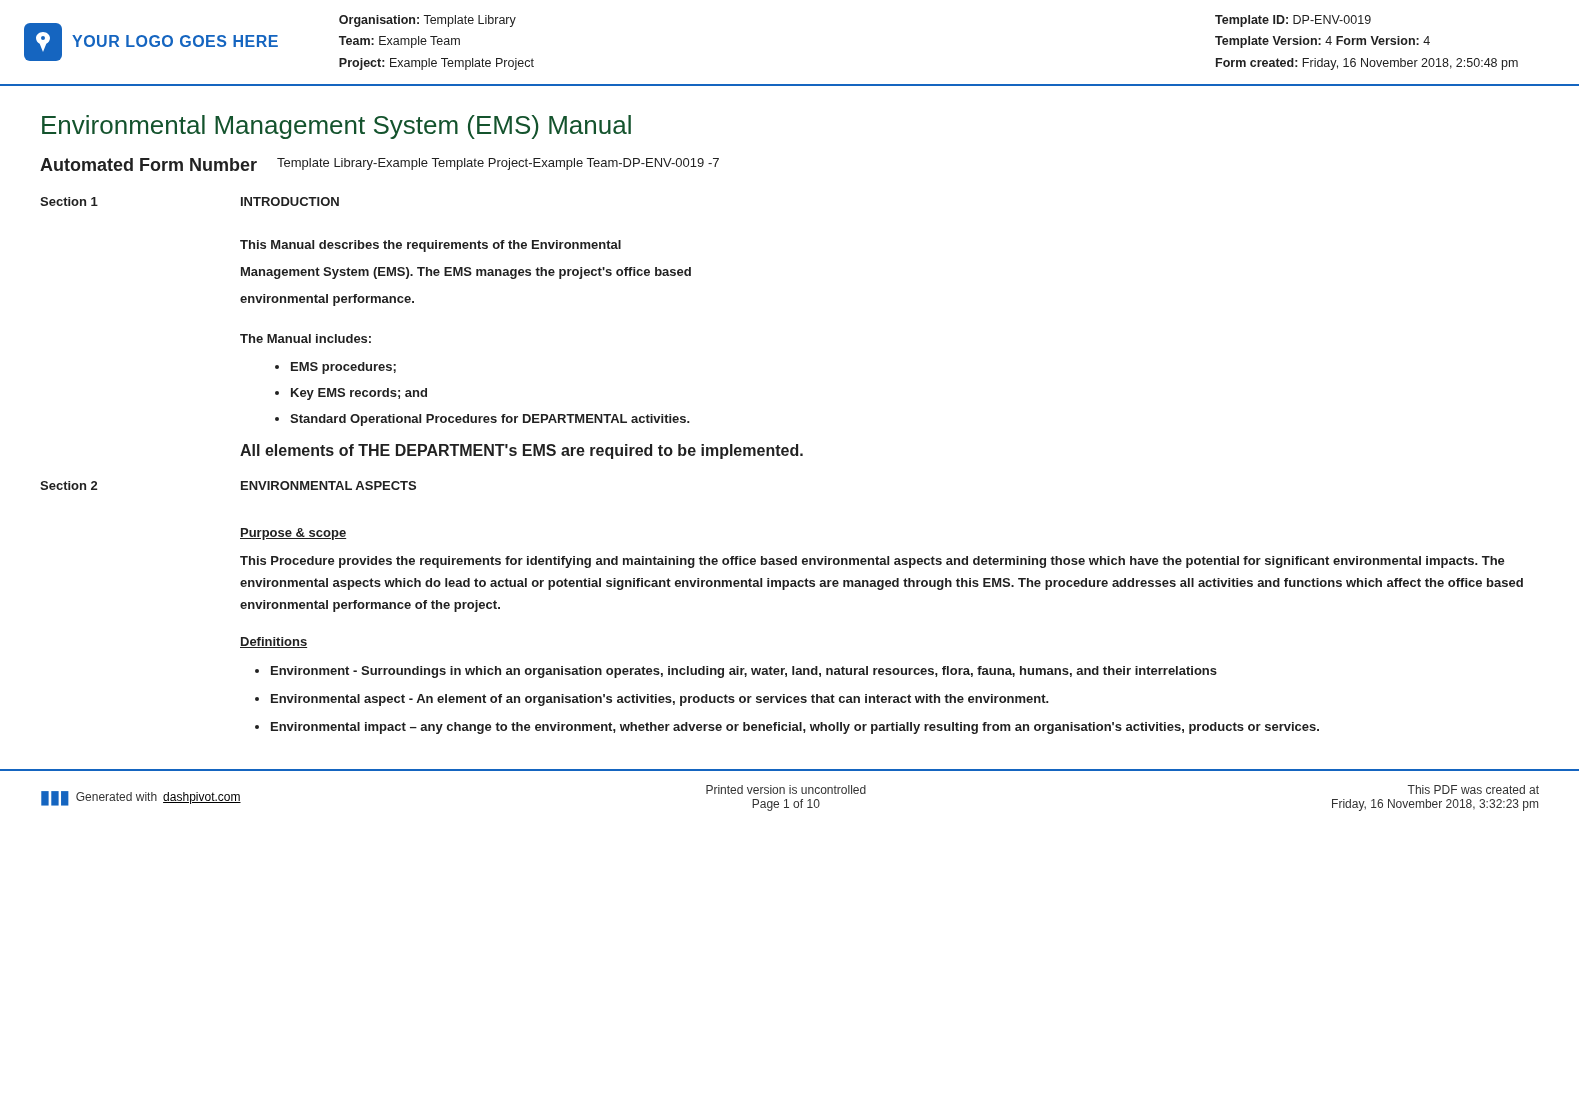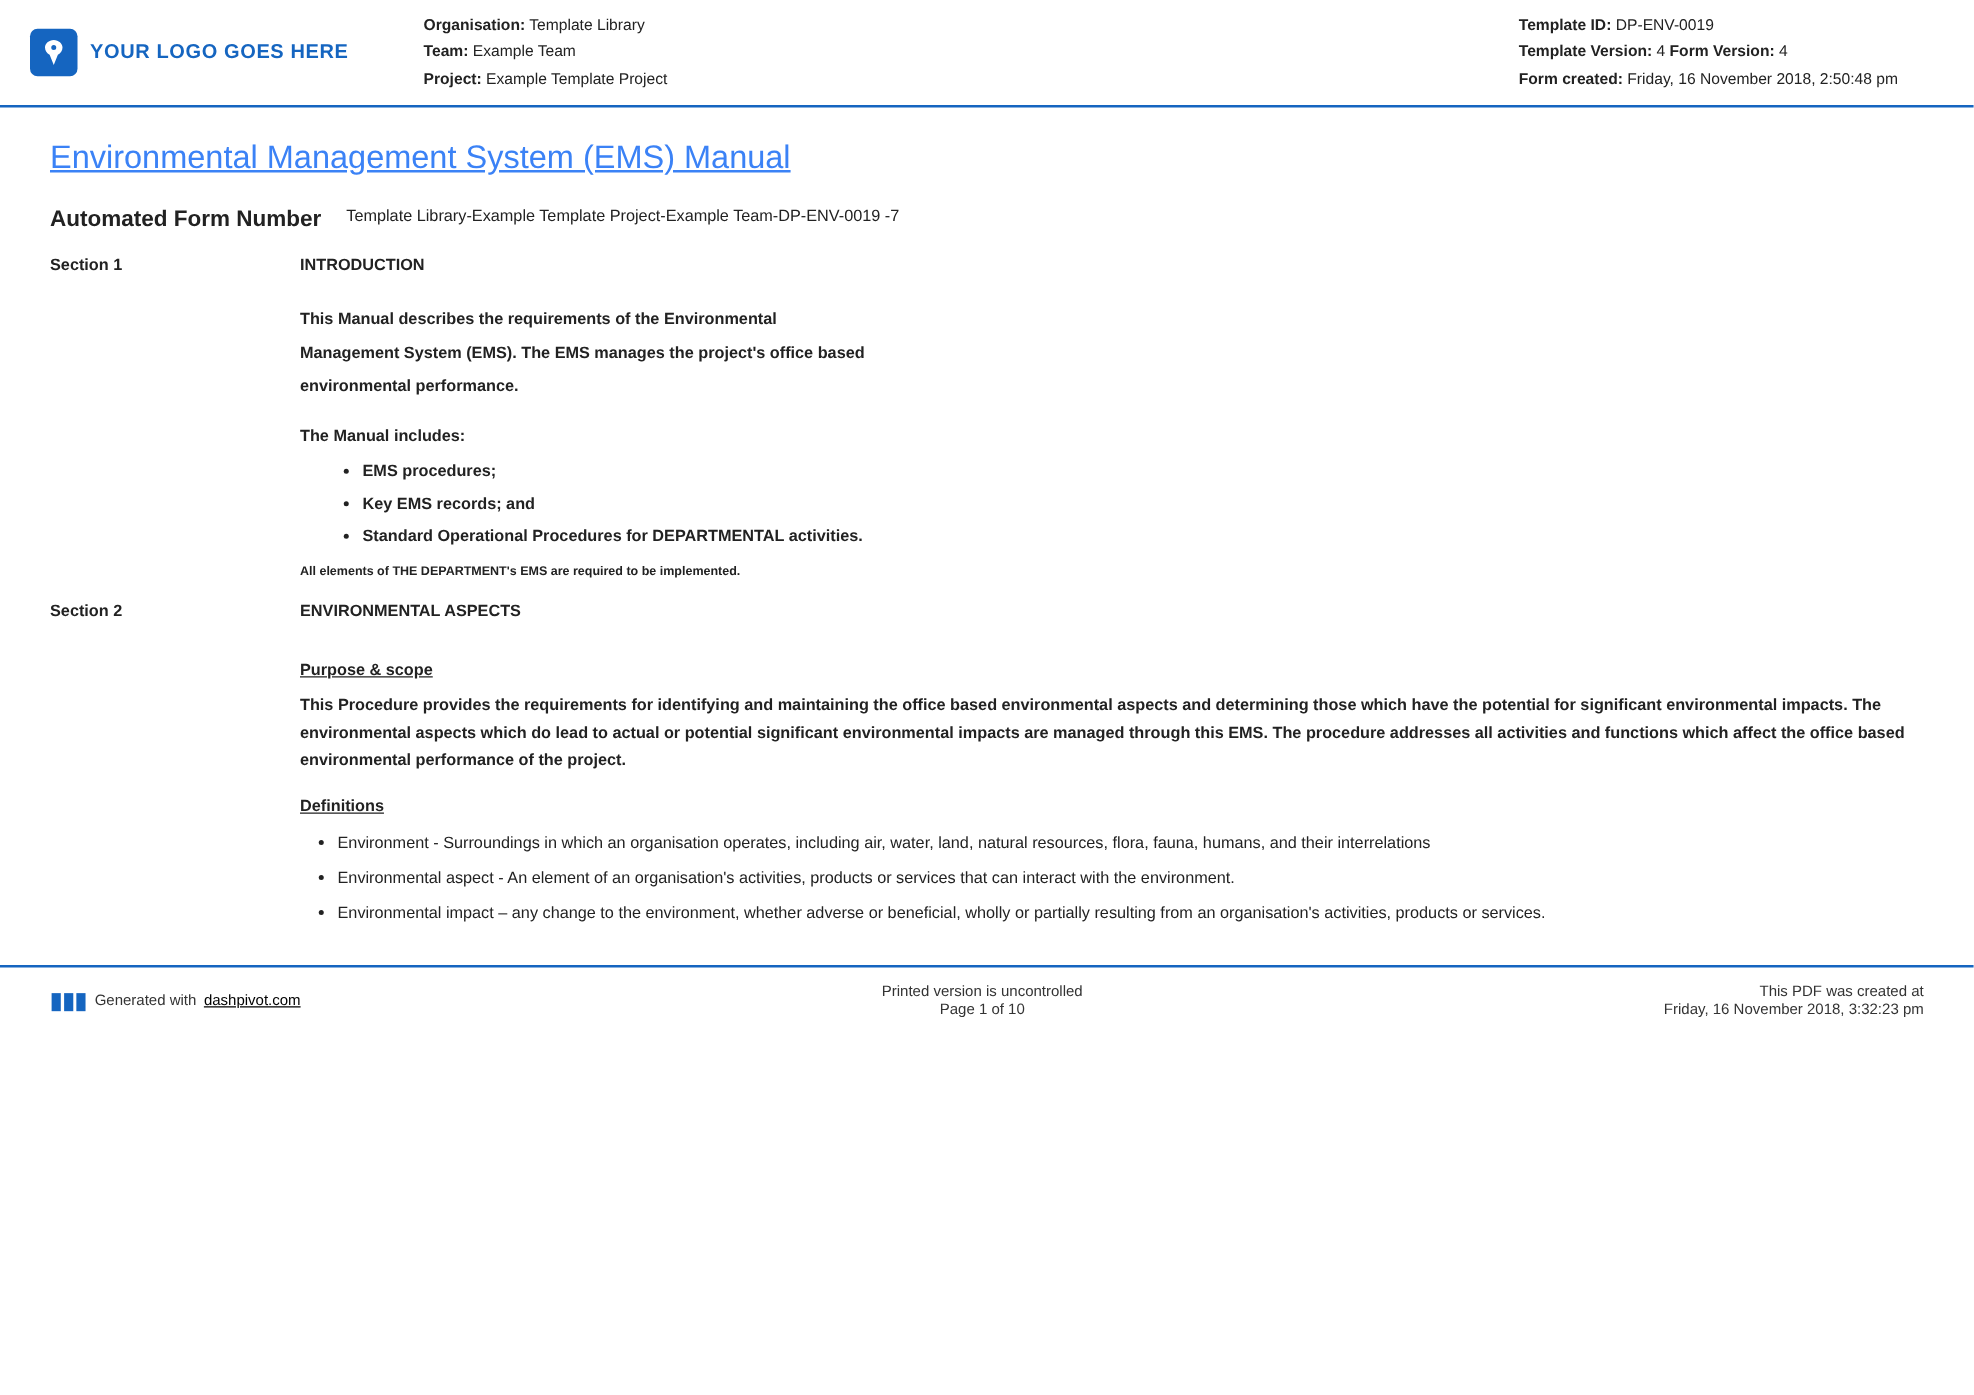--- a/index.html
+++ b/index.html
@@ -68,23 +68,22 @@
       font-weight: bold;
     }
 
     
     .content {
       padding: 24px 40px 0 40px;
     }
     .doc-title {
       font-size: 26px;
       font-weight: normal;
-      margin-bottom: 22px;
-      color: #3b82f6;
-      text-decoration: underline;
+      margin-bottom: 12px;
+      color: #14532d;
     }
 
     
     .form-row {
       display: flex;
       margin-bottom: 10px;
     }
     .form-label {
       min-width: 200px;
       font-weight: bold;
@@ -139,21 +138,21 @@
     }
     .bullet-list li {
       font-size: 13px;
       font-weight: bold;
       line-height: 2.0;
       list-style: disc;
       margin-left: 10px;
     }
     .all-elements {
       margin-left: 200px;
-      font-size: 10px;
+      font-size: 16px;
       font-weight: bold;
       margin-bottom: 18px;
     }
 
     
     .section2-content {
       margin-left: 200px;
     }
     .purpose-heading {
       font-size: 13px;
@@ -174,21 +173,21 @@
       text-decoration: underline;
       margin-bottom: 10px;
       margin-top: 10px;
     }
     .definitions-list {
       margin-left: 20px;
       margin-bottom: 10px;
     }
     .definitions-list li {
       font-size: 13px;
-      font-weight: normal;
+      font-weight: bold;
       line-height: 1.85;
       list-style: disc;
       margin-left: 10px;
       margin-bottom: 4px;
     }
 
     
     .footer {
       border-top: 2px solid #1565C0;
       margin-top: 30px;

